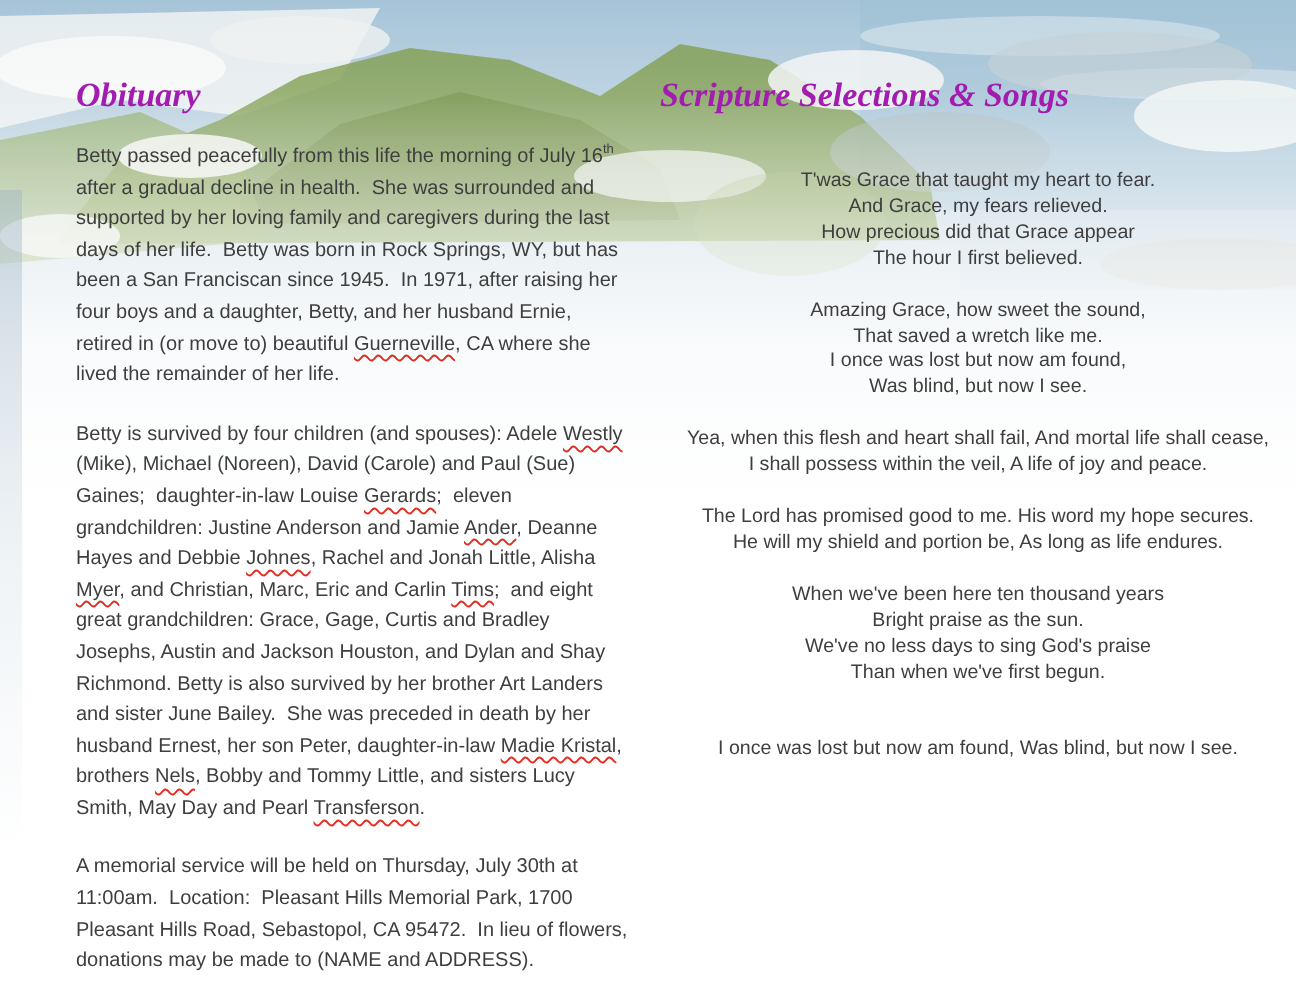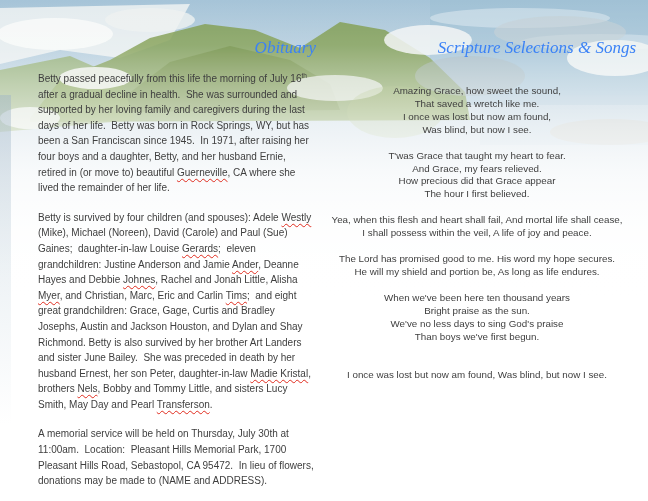--- a/index.html
+++ b/index.html
@@ -28,26 +28,26 @@
       #ffffff 310px);
     pointer-events:none;
   }
   .left-strip{
     position:absolute;left:0;top:95px;width:11px;height:330px;
     background:linear-gradient(180deg,rgba(158,180,198,0.45) 0%,rgba(196,212,222,0.28) 55%,rgba(255,255,255,0) 100%);
     pointer-events:none;
   }
   
   .col-left{position:absolute;left:38px;top:38px;width:278px;}
-  .col-right{position:absolute;left:318px;top:38px;width:318px;text-align:center;}
+  .col-right{position:absolute;left:330px;top:38px;width:318px;text-align:center;}
   .title{
     font-family:"Liberation Serif", serif;
-    font-style:italic;font-weight:normal;
+    font-style:italic;font-weight:bold;
     font-size:17px;line-height:20px;
-    color:#3b82f6;text-align:right;
+    color:#a21caf;text-align:left;
     margin:0 0 13px 0;
   }
   .col-right .title{margin-bottom:27px;}
   .obit-para{
     font-size:10px;line-height:15.6px;
     color:#3e3e3e;margin:0 0 14px 0;
     text-align:left;
   }
   .obit-para sup{font-size:6.5px;line-height:0;}
   .misspell{
@@ -105,22 +105,22 @@
     <div>
         <p class="obit-para"><span>Betty passed peacefully from this life the morning of July 16</span><sup>th</sup><span> after a gradual decline in health.&nbsp; She was surrounded and supported by her loving family and caregivers during the last days of her life.&nbsp; Betty was born in Rock Springs, WY, but has been a San Franciscan since 1945.&nbsp; In 1971, after raising her four boys and a daughter, Betty, and her husband Ernie, retired in (or move to) beautiful </span><span class="misspell">Guerneville</span><span>, CA where she lived the remainder of her life.</span></p>
         <p class="obit-para"><span>Betty is survived by four children (and spouses): Adele </span><span class="misspell">Westly</span><span> (Mike), Michael (Noreen), David (Carole) and Paul (Sue) Gaines;&nbsp; daughter-in-law Louise </span><span class="misspell">Gerards</span><span>;&nbsp; eleven grandchildren: Justine Anderson and Jamie </span><span class="misspell">Ander</span><span>, Deanne Hayes and Debbie </span><span class="misspell">Johnes</span><span>, Rachel and Jonah Little, Alisha </span><span class="misspell">Myer</span><span>, and Christian, Marc, Eric and Carlin </span><span class="misspell">Tims</span><span>;&nbsp; and eight great grandchildren: Grace, Gage, Curtis and Bradley Josephs, Austin and Jackson Houston, and Dylan and Shay Richmond. Betty is also survived by her brother Art Landers and sister June Bailey.&nbsp; She was preceded in death by her husband Ernest, her son Peter, daughter-in-law </span><span class="misspell">Madie Kristal</span><span>, brothers </span><span class="misspell">Nels</span><span>, Bobby and Tommy Little, and sisters Lucy Smith, May Day and Pearl </span><span class="misspell">Transferson</span><span>.</span></p>
         <p class="obit-para"><span>A memorial service will be held on Thursday, July 30th at 11:00am.&nbsp; Location:&nbsp; Pleasant Hills Memorial Park, 1700 Pleasant Hills Road, Sebastopol, CA 95472.&nbsp; In lieu of flowers, donations may be made to (NAME and ADDRESS).</span></p>
       </div>
   </section>
 
   <section class="col-right">
     <h1 class="title">Scripture Selections &amp; Songs</h1>
     <div>
+        <p class="stanza"><span class="sline">T'was Grace that taught my heart to fear.</span><br><span class="sline">And Grace, my fears relieved.</span><br><span class="sline">How precious did that Grace appear</span><br><span class="sline">The hour I first believed.</span></p>
         <p class="stanza"><span class="sline">Amazing Grace, how sweet the sound,</span><br><span class="sline">That saved a wretch like me.</span><br><span class="sline">I once was lost but now am found,</span><br><span class="sline">Was blind, but now I see.</span></p>
-        <p class="stanza"><span class="sline">T'was Grace that taught my heart to fear.</span><br><span class="sline">And Grace, my fears relieved.</span><br><span class="sline">How precious did that Grace appear</span><br><span class="sline">The hour I first believed.</span></p>
         <p class="stanza"><span class="sline">Yea, when this flesh and heart shall fail, And mortal life shall cease,</span><br><span class="sline">I shall possess within the veil, A life of joy and peace.</span></p>
         <p class="stanza"><span class="sline">The Lord has promised good to me. His word my hope secures.</span><br><span class="sline">He will my shield and portion be, As long as life endures.</span></p>
-        <p class="stanza"><span class="sline">When we've been here ten thousand years</span><br><span class="sline">Bright praise as the sun.</span><br><span class="sline">We've no less days to sing God's praise</span><br><span class="sline">Than boys we've first begun.</span></p>
+        <p class="stanza"><span class="sline">When we've been here ten thousand years</span><br><span class="sline">Bright praise as the sun.</span><br><span class="sline">We've no less days to sing God's praise</span><br><span class="sline">Than when we've first begun.</span></p>
         <p class="stanza"><br><span class="sline">I once was lost but now am found, Was blind, but now I see.</span></p>
       </div>
   </section>
 
 </div>
 
 </body></html>

